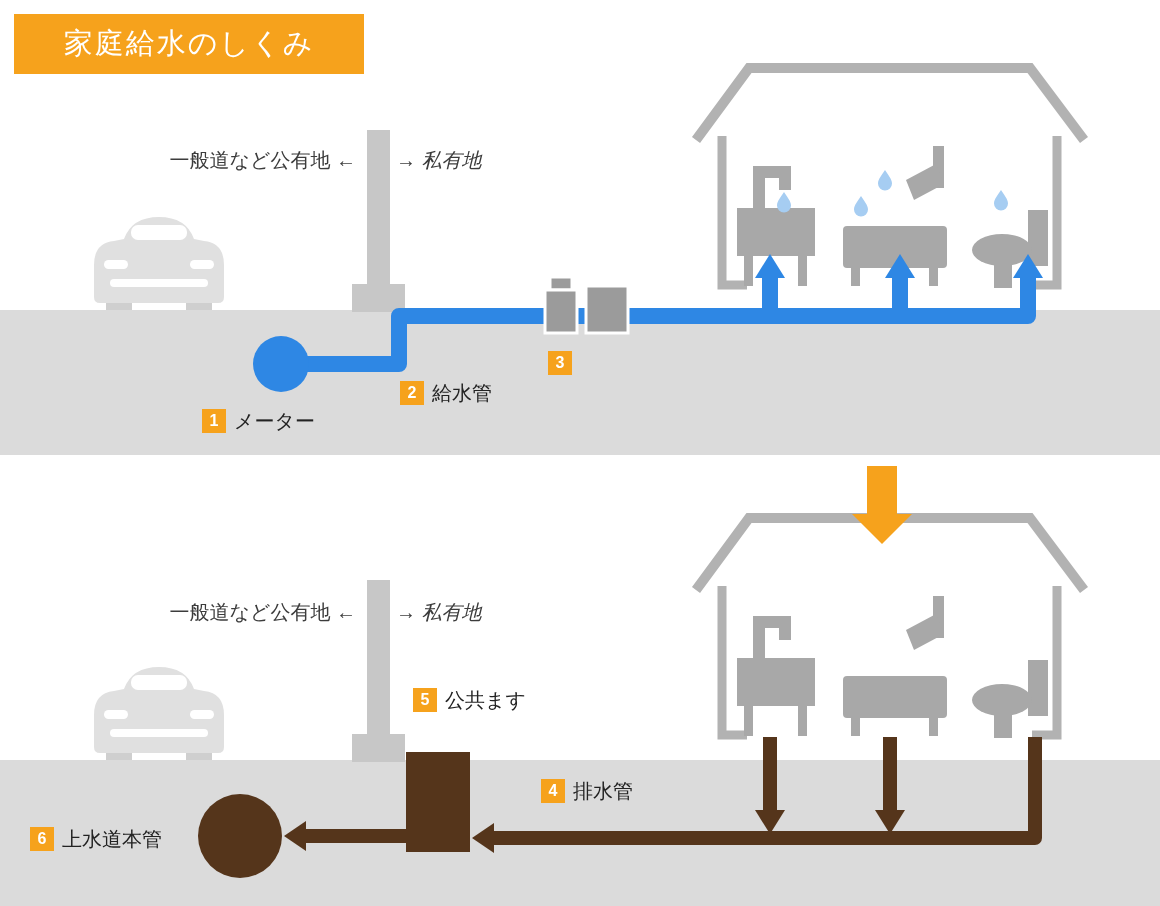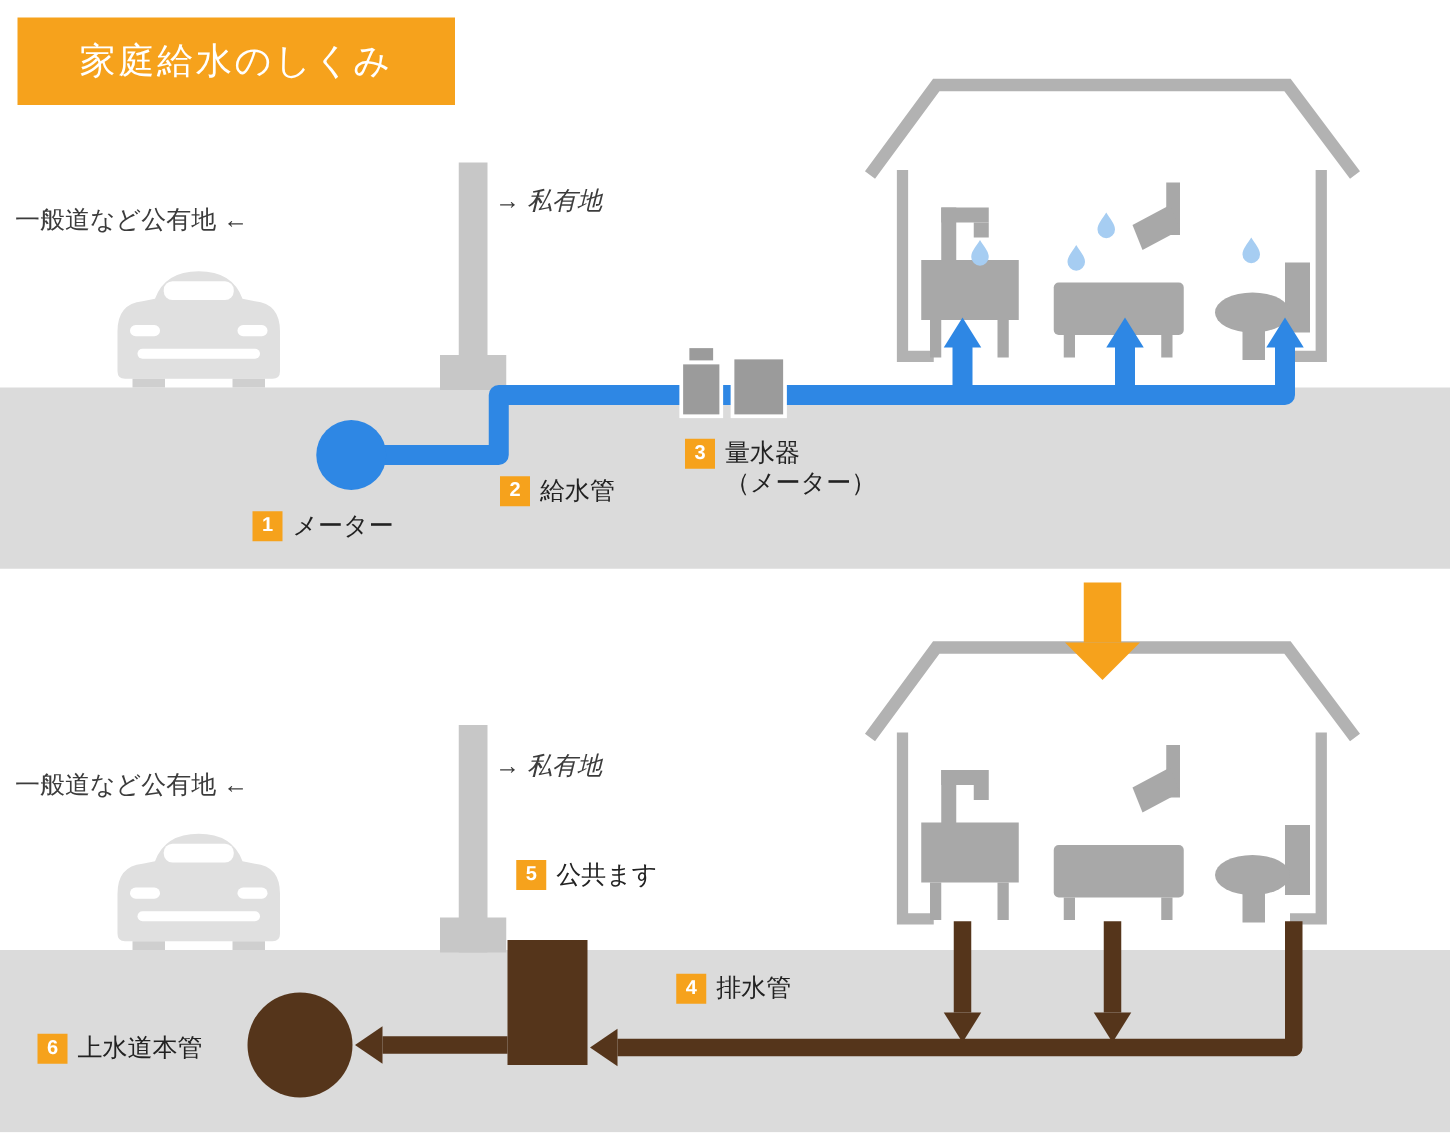--- a/index.html
+++ b/index.html
@@ -15,27 +15,27 @@
   .f-wheel{fill:var(--wheel-gray);}
   .f-wall{fill:var(--wall-gray);}
   .f-ground{fill:var(--ground-gray);}
   .f-meter{fill:var(--meter-gray);stroke:#fff;stroke-width:3px;}
   .f-brown{fill:var(--brown);}
   .f-white{fill:#fff;}
   .s-house{stroke:var(--house-gray);fill:none;}
   .s-blue{stroke:var(--blue);fill:none;}
   .s-brown{stroke:var(--brown);fill:none;}
 
-  .title-box{position:absolute;left:14px;width:350px;height:70px;background:var(--orange);
+  .title-box{position:absolute;left:14px;width:350px;height:60px;background:var(--orange);
     color:#fff;font-size:29px;letter-spacing:2px;display:flex;align-items:center;justify-content:center;}
   .title-supply{top:14px;}
   .title-drain{top:489px;}
 
   .zone-label{position:absolute;font-size:20px;color:var(--zone-text);white-space:nowrap;}
-  .zone-left{left:12px;width:356px;margin-top:15px;}
+  .zone-left{left:0;width:356px;text-align:right;}
   .zone-right{left:396px;font-style:italic;}
   .zone-top{top:147px;}
   .zone-bottom{top:599px;}
 
   .num-label{position:absolute;display:flex;align-items:flex-start;gap:8px;
     font-size:20px;color:var(--label-text);white-space:nowrap;}
   .num-chip{flex:0 0 auto;width:24px;height:24px;background:var(--orange);color:#fff;
     font-size:16px;font-weight:bold;display:flex;align-items:center;justify-content:center;}
   .num-text{line-height:24px;}
   .num-label.bold .num-text{font-weight:normal;}
@@ -166,24 +166,20 @@
   <div class="num-label" style="left:202px;top:409px;">
     <span class="num-chip">1</span>
     <span class="num-text">メーター</span>
   </div>
   <div class="num-label" style="left:400px;top:381px;">
     <span class="num-chip">2</span>
     <span class="num-text">給水管</span>
   </div>
   <div class="num-label" style="left:548px;top:351px;">
     <span class="num-chip">3</span>
-    <span class="num-text">
-      <div>量水器</div>
-      <div>（メーター）</div>
-    </span>
   </div>
 
   <div class="num-label bold" style="left:413px;top:688px;">
     <span class="num-chip">5</span>
     <span class="num-text">公共ます</span>
   </div>
   <div class="num-label" style="left:541px;top:779px;">
     <span class="num-chip">4</span>
     <span class="num-text">排水管</span>
   </div>

